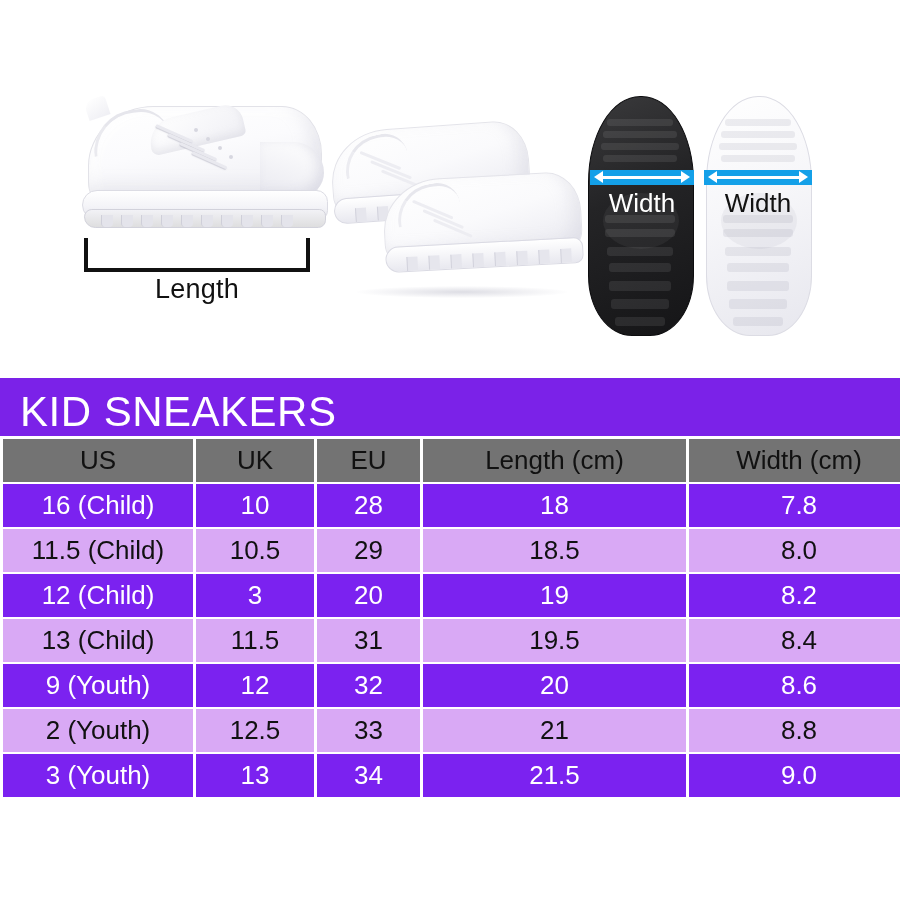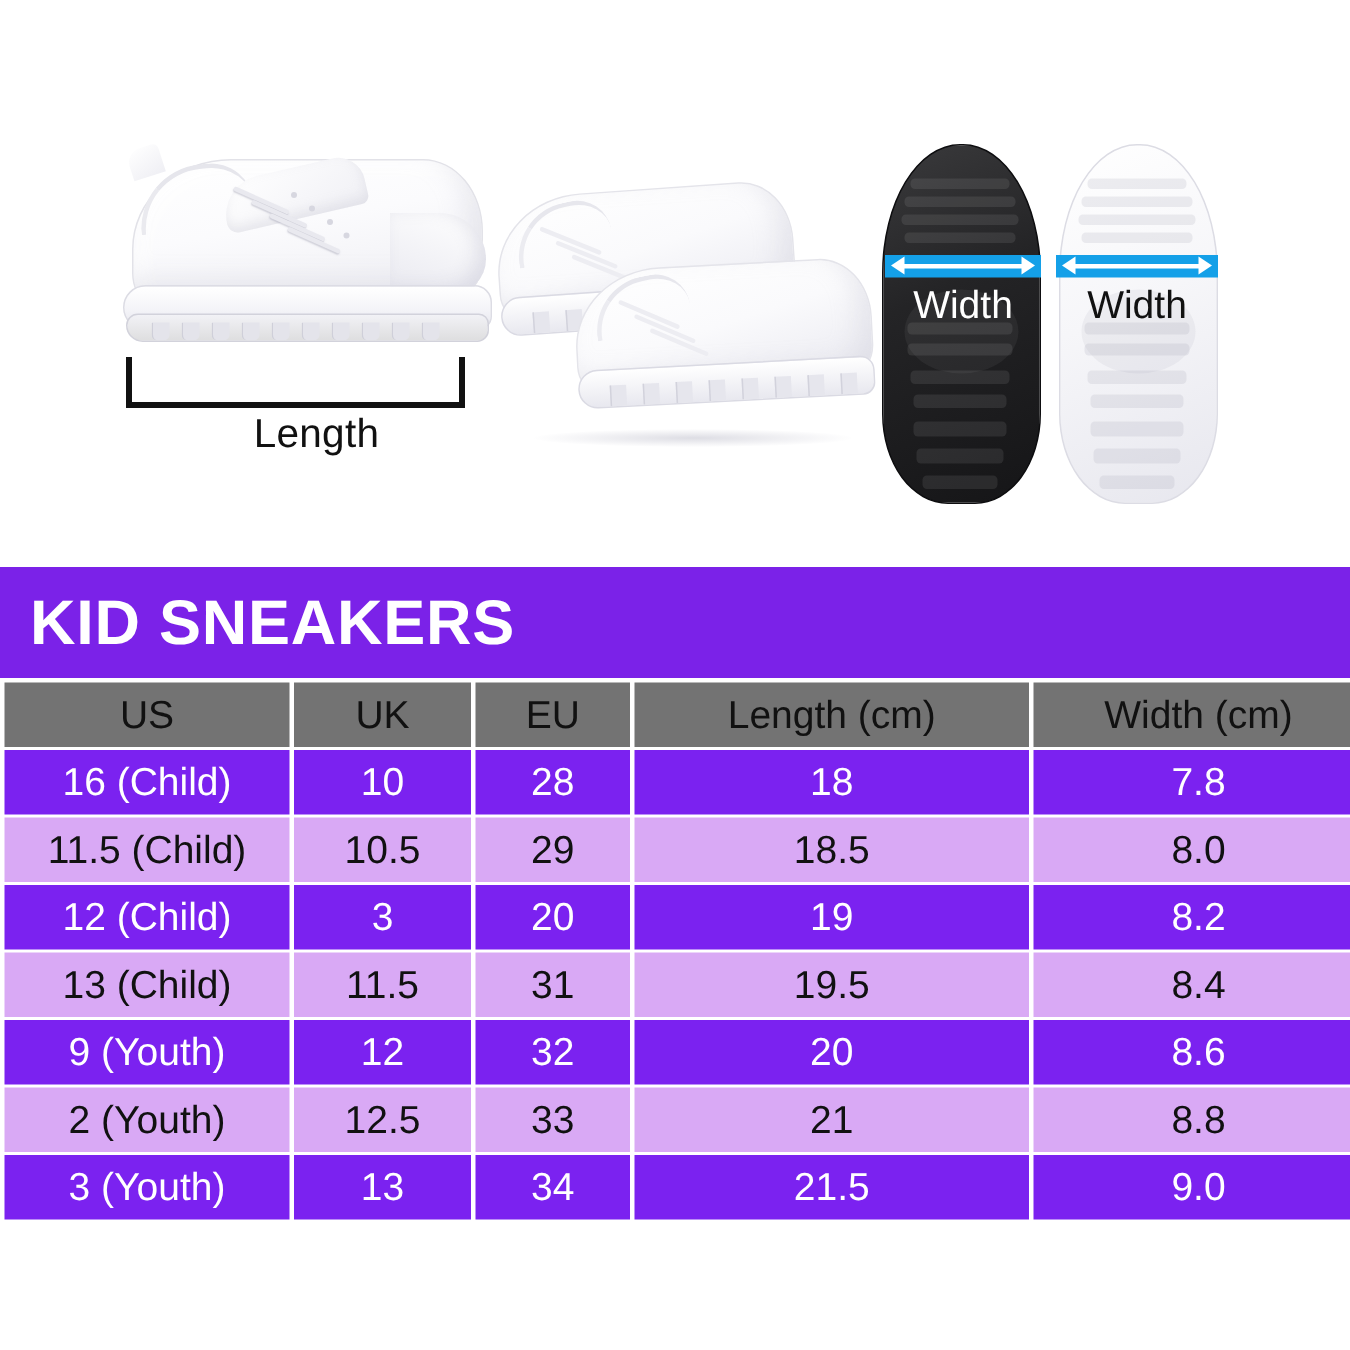--- a/index.html
+++ b/index.html
@@ -132,21 +132,21 @@
   .bracket .tick {
     position: absolute;
     top: 0;
     width: 4px; height: 34px;
     background: #111111;
   }
   .bracket .tick.left  { left: 0; }
   .bracket .tick.right { left: 222px; }
   .len-label {
     position: absolute;
-    left: 14px; top: 178px;
+    left: 0; top: 178px;
     width: 254px;
     text-align: center;
     font-size: 27px;
     color: #111111;
     letter-spacing: 0.2px;
   }
 
   
   .fig-pair {
     position: absolute;
@@ -287,27 +287,26 @@
   .width-label.w-dark  { left: -4px;  color: #ffffff; }
   .width-label.w-light { left: 112px; color: #111111; }
 
   
   .chart {
     position: absolute;
     left: 0; top: 378px;
     width: 900px;
   }
   .title-bar {
-    height: 74px;
+    height: 58px;
     background: #7B22E8;
     display: flex;
-    align-items: center;
+    align-items: flex-end;
     padding-left: 20px;
     box-sizing: border-box;
-    font-weight: bold;
   }
   .title-bar .title {
     color: #ffffff;
     font-size: 42px;
     letter-spacing: 0.5px;
   }
   table {
     width: 900px;
     border-collapse: separate;
     border-spacing: 3px 2px;

